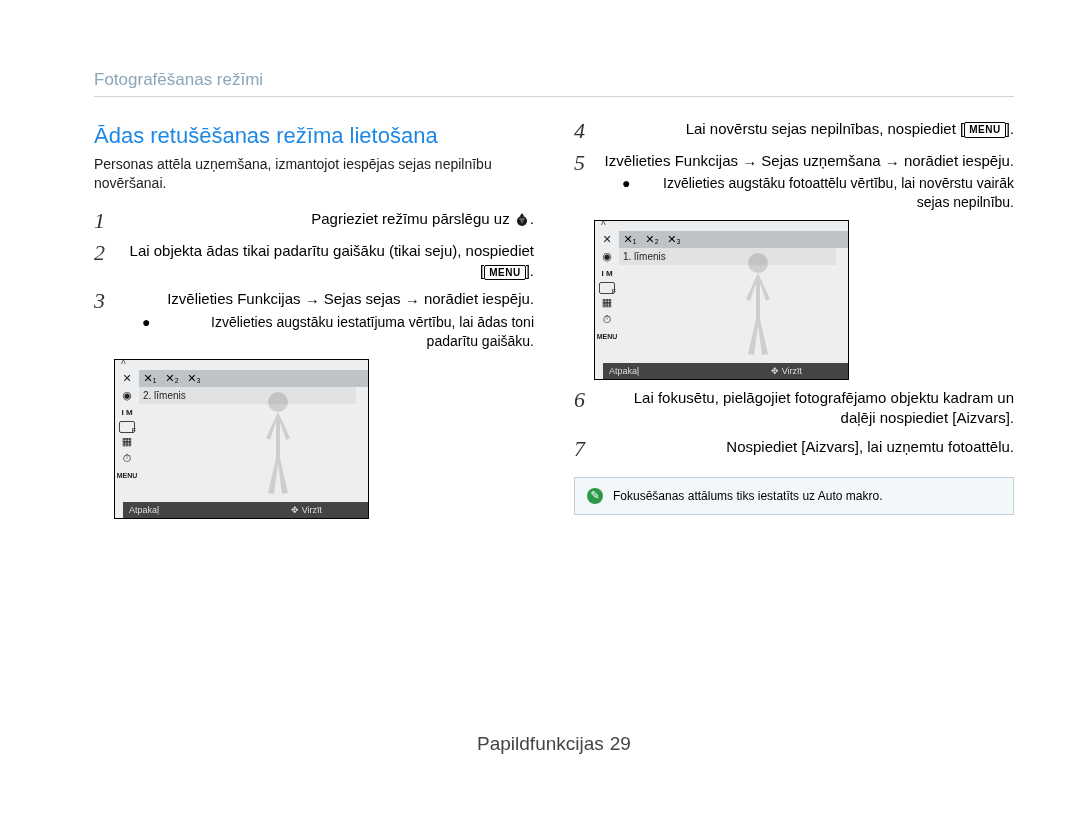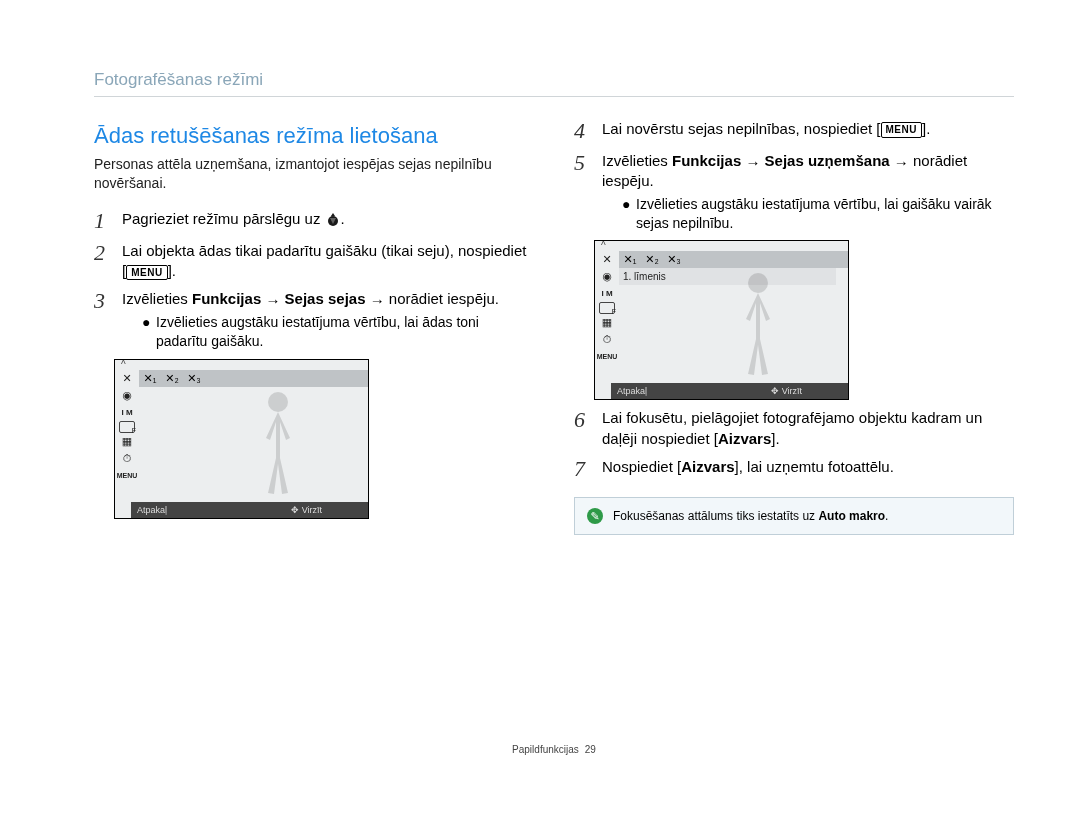--- a/index.html
+++ b/index.html
@@ -63,38 +63,39 @@
     font-style: italic;
     font-family: Georgia, "Times New Roman", serif;
     font-size: 22px;
     color: #333;
     width: 20px;
     flex-shrink: 0;
     line-height: 1.1;
   }
   .step .body {
     flex: 1;
+    text-align: right;
   }
   .menu-box {
     display: inline-block;
     border: 1px solid #000;
     border-radius: 2px;
     padding: 0 4px;
     font-size: 10px;
     font-weight: bold;
     letter-spacing: 0.5px;
     vertical-align: middle;
   }
   .mode-icon {
     display: inline-flex;
     width: 16px;
     height: 16px;
     vertical-align: middle;
   }
-  .bold { font-weight: bold; }
+  .bold { font-weight: normal; }
   .bullet-row {
     display: flex;
     gap: 8px;
     padding-left: 20px;
     font-size: 14px;
     margin-top: 3px;
   }
   .bullet-dot {
     width: 6px;
     flex-shrink: 0;
@@ -164,21 +165,21 @@
     height: 17px;
     background: #e0e2e4;
     display: flex;
     align-items: center;
     padding-left: 4px;
     font-size: 10px;
     color: #222;
   }
   .mini-bottombar {
     position: absolute;
-    left: 16px;
+    left: 8px;
     right: 0;
     bottom: 0;
     height: 16px;
     background: #444;
     display: flex;
     align-items: center;
     font-size: 9px;
     color: #ddd;
     box-sizing: border-box;
     padding: 0 6px;
@@ -218,21 +219,21 @@
     background: #2e9a48;
     color: #fff;
     display: flex;
     align-items: center;
     justify-content: center;
     font-size: 11px;
     flex-shrink: 0;
   }
   .footer {
     text-align: center;
-    font-size: 10px;
+    font-size: 19px;
     color: #444;
     margin-top: 30px;
   }
   .footer .num { margin-left: 6px; }
 </style>
 </head>
 <body>
 
 <div class="page">
   <div class="breadcrumb">Fotografēšanas režīmi</div>
@@ -288,20 +289,21 @@
             </span>
           <span class="ic">▦</span>
           <span class="ic">⏱</span>
           <span class="ic" style="font-size:7px;font-weight:bold;">MENU</span>
         </div>
         <div class="mini-toprow">
           <span class="cell">✕₁</span>
           <span class="cell">✕₂</span>
           <span class="cell">✕₃</span>
         </div>
+        <div class="mini-labelrow">2. līmenis</div>
         <svg class="mini-fig" viewBox="0 0 60 110">
           <circle cx="30" cy="14" r="10" fill="#000"></circle>
           <path d="M30 24 L18 50 L22 52 L28 34 L28 70 L20 105 L26 106 L30 76 L34 106 L40 105 L32 70 L32 34 L38 52 L42 50 Z" fill="#000"></path>
         </svg>
         <div class="mini-bottombar">
           <span class="seg">
               <span>Atpakaļ</span>
             </span>
           <span class="seg seg2">
               <span>✥</span> 
@@ -319,21 +321,21 @@
             <span>Lai novērstu sejas nepilnības, nospiediet [</span><span class="menu-box">MENU</span><span>].</span>
           </div>
         </div>
 
         <div class="step">
           <div class="n">5</div>
           <div class="body">
             <span>Izvēlieties </span><span class="bold">Funkcijas</span><span> → </span><span class="bold">Sejas uzņemšana</span><span> → norādiet iespēju.</span>
             <div class="bullet-row">
               <span class="bullet-dot">●</span>
-              <span>Izvēlieties augstāku iestatījuma vērtību, lai gaišāku vairāk sejas nepilnību.</span>
+              <span>Izvēlieties augstāku fotoattēlu vērtību, lai novērstu vairāk sejas nepilnību.</span>
             </div>
           </div>
         </div>
       </div>
 
       <div class="mini">
         <div class="mini-caret">^</div>
         <div class="mini-iconcol">
           <span class="ic">✕</span>
           <span class="ic">◉</span>

